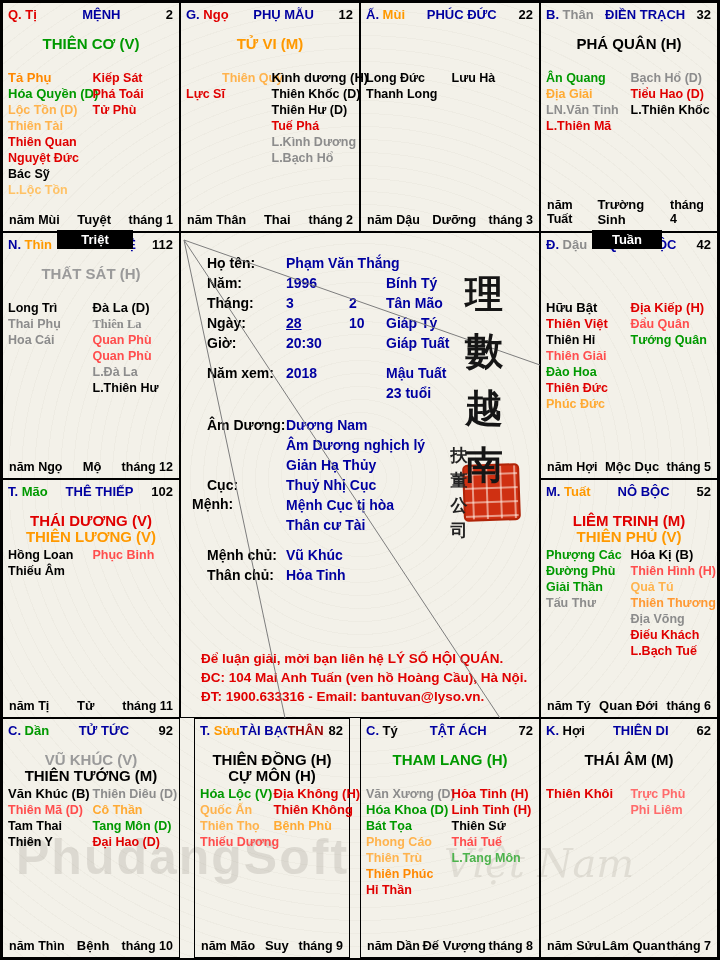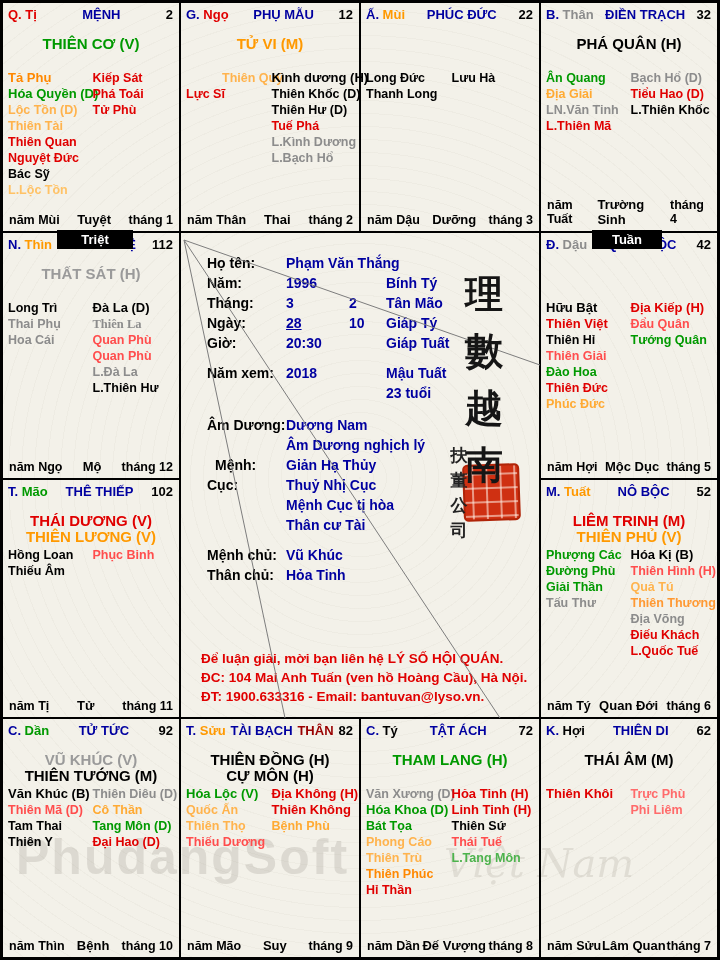--- a/index.html
+++ b/index.html
@@ -266,21 +266,21 @@
             <div class="star" style="color: rgb(0, 153, 0);">Giải Thần</div>
             <div class="star" style="color: rgb(140, 140, 140);">Tấu Thư</div>
           </div>
           <div class="col">
             <div class="star em" style="color: rgb(0, 0, 0);">Hóa Kị (B)</div>
             <div class="star" style="color: rgb(255, 77, 77);">Thiên Hình (H)</div>
             <div class="star" style="color: rgb(255, 179, 77);">Quả Tú</div>
             <div class="star" style="color: rgb(255, 153, 51);">Thiên Thương</div>
             <div class="star" style="color: rgb(140, 140, 140);">Địa Võng</div>
             <div class="star" style="color: rgb(224, 0, 0);">Điếu Khách</div>
-            <div class="star" style="color: rgb(224, 0, 0);">L.Quốc Tuế</div>
+            <div class="star" style="color: rgb(224, 0, 0);">L.Bạch Tuế</div>
           </div>
         </div>
         <div class="foot">
           <span>năm Tý</span>
           <span class="mid">Quan Đới</span>
           <span>tháng 6</span>
         </div>
       </div>
       <div class="cell" style="left: 0px; top: 716px; width: 178px; height: 240px;">
         <div class="hdr">
@@ -305,21 +305,21 @@
             <div class="star" style="color: rgb(0, 153, 0);">Tang Môn (D)</div>
             <div class="star" style="color: rgb(224, 0, 0);">Đại Hao (D)</div>
           </div>
         </div>
         <div class="foot">
           <span>năm Thìn</span>
           <span class="mid">Bệnh</span>
           <span>tháng 10</span>
         </div>
       </div>
-      <div class="cell" style="left: 178px; top: 716px; width: 180px; height: 240px;">
+      <div class="cell" style="left: 192px; top: 716px; width: 156px; height: 240px;">
         <div class="hdr">
           <span class="canchi"><span style="color: rgb(0, 0, 160);">T.</span><span style="color: rgb(255, 153, 0);"> Sửu</span></span>
           <span class="pal">TÀI BẠCH</span>
           <span class="badge-than">THÂN</span>
           <span class="num">82</span>
         </div>
         <div class="titles">
           <div style="color: rgb(0, 0, 0);">THIÊN ĐỒNG (H)</div>
           <div style="color: rgb(0, 0, 0);">CỰ MÔN (H)</div>
         </div>
@@ -438,21 +438,21 @@
           <span class="val" style="position: absolute; left: 205px;">23 tuổi</span>
         </div>
         <div class="crow" style="top: 184px; left: 0px;">
           <span class="lbl" style="position: absolute; left: 26px;">Âm Dương:</span>
           <span class="val" style="position: absolute; left: 105px;">Dương Nam</span>
         </div>
         <div class="crow" style="top: 204px; left: 0px;">
           <span class="val" style="position: absolute; left: 105px;">Âm Dương nghịch lý</span>
         </div>
         <div class="crow" style="top: 224px; left: 0px;">
-          <span class="lbl" style="position: absolute; left: 34px;">Mệnh:</span>
+          <span class="lbl" style="position: absolute; left: 11px; margin-top: 39px;">Mệnh:</span>
           <span class="val" style="position: absolute; left: 105px;">Giản Hạ Thủy</span>
         </div>
         <div class="crow" style="top: 244px; left: 0px;">
           <span class="lbl" style="position: absolute; left: 26px;">Cục:</span>
           <span class="val" style="position: absolute; left: 105px;">Thuỷ Nhị Cục</span>
         </div>
         <div class="crow" style="top: 264px; left: 0px;">
           <span class="val" style="position: absolute; left: 105px;">Mệnh Cục tị hòa</span>
         </div>
         <div class="crow" style="top: 284px; left: 0px;">

